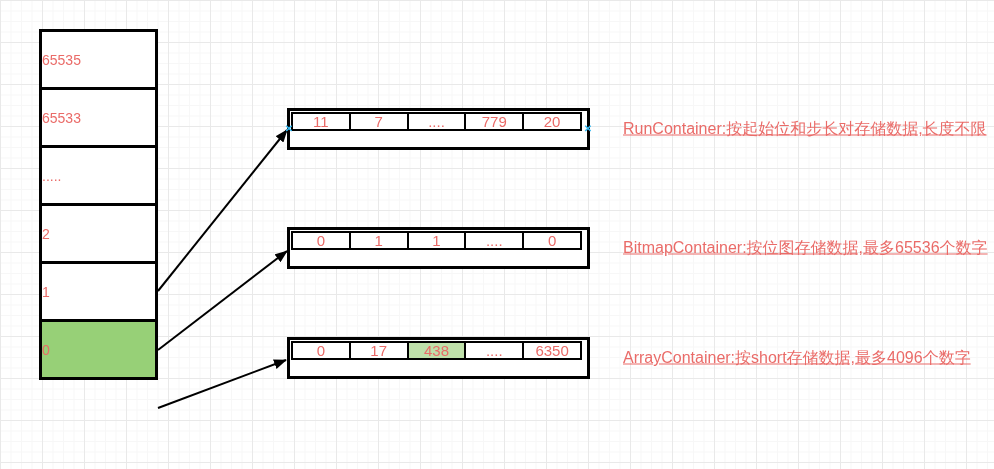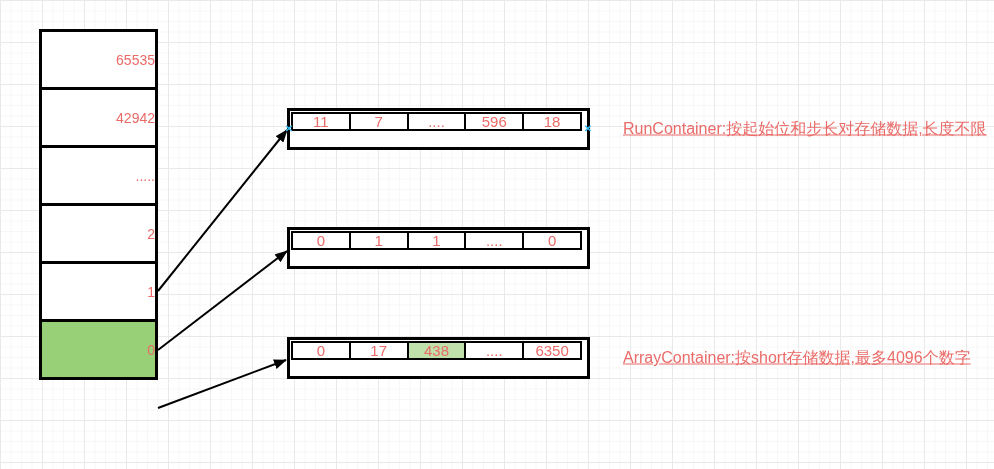--- a/index.html
+++ b/index.html
@@ -23,21 +23,21 @@
     background-size:42px 42px, 42px 42px, 10.5px 10.5px, 10.5px 10.5px;
     font-family:"Liberation Sans", sans-serif;
     color:var(--text-red);
   }
 
   
   .stack{position:absolute;left:39px;top:29px;width:119px;}
   .stack-cell{
     box-sizing:border-box;height:61px;margin-top:-3px;
     border:3px solid var(--stroke);background:#ffffff;
-    display:flex;align-items:center;justify-content:flex-end;
+    display:flex;align-items:center;justify-content:flex-start;
     font-size:14px;
   }
   .stack-cell:first-child{margin-top:0;}
   .stack-cell.green{background:var(--green-dark);}
 
   
   .array{
     position:absolute;left:287px;width:303px;height:42px;
     box-sizing:border-box;border:3px solid var(--stroke);
     background:#ffffff;display:flex;align-items:stretch;
@@ -71,21 +71,21 @@
 </head>
 <body>
 
 <div class="canvas">
 
   <div class="stack">
     <div class="stack-cell">
         <span>65535</span>
       </div>
     <div class="stack-cell">
-        <span>42942</span>
+        <span>65533</span>
       </div>
     <div class="stack-cell">
         <span>.....</span>
       </div>
     <div class="stack-cell">
         <span>2</span>
       </div>
     <div class="stack-cell">
         <span>1</span>
       </div>
@@ -98,24 +98,24 @@
     <div class="array-cell">
         <span>11</span>
       </div>
     <div class="array-cell">
         <span>7</span>
       </div>
     <div class="array-cell">
         <span>....</span>
       </div>
     <div class="array-cell">
-        <span>596</span>
+        <span>779</span>
       </div>
     <div class="array-cell">
-        <span>18</span>
+        <span>20</span>
       </div>
   </div>
 
   <div class="array" style="top:227px">
     <div class="array-cell">
         <span>0</span>
       </div>
     <div class="array-cell">
         <span>1</span>
       </div>
@@ -142,20 +142,21 @@
       </div>
     <div class="array-cell">
         <span>....</span>
       </div>
     <div class="array-cell">
         <span>6350</span>
       </div>
   </div>
 
   <div class="ctr-label" style="top:129px">RunContainer:按起始位和步长对存储数据,长度不限</div>
+  <div class="ctr-label" style="top:248px">BitmapContainer:按位图存储数据,最多65536个数字</div>
   <div class="ctr-label" style="top:358px">ArrayContainer:按short存储数据,最多4096个数字</div>
 
   <svg class="arrows" width="994" height="469" viewBox="0 0 994 469">
     <defs>
       <marker id="ah" markerWidth="13" markerHeight="10" refX="12" refY="5" orient="auto" markerUnits="userSpaceOnUse">
         <path d="M0,0 L13,5 L0,10 z" fill="#000000"></path>
       </marker>
     </defs>
     <line x1="158" y1="291" x2="287" y2="130" marker-end="url(#ah)"></line>
     <line x1="158" y1="350" x2="287" y2="251" marker-end="url(#ah)"></line>

